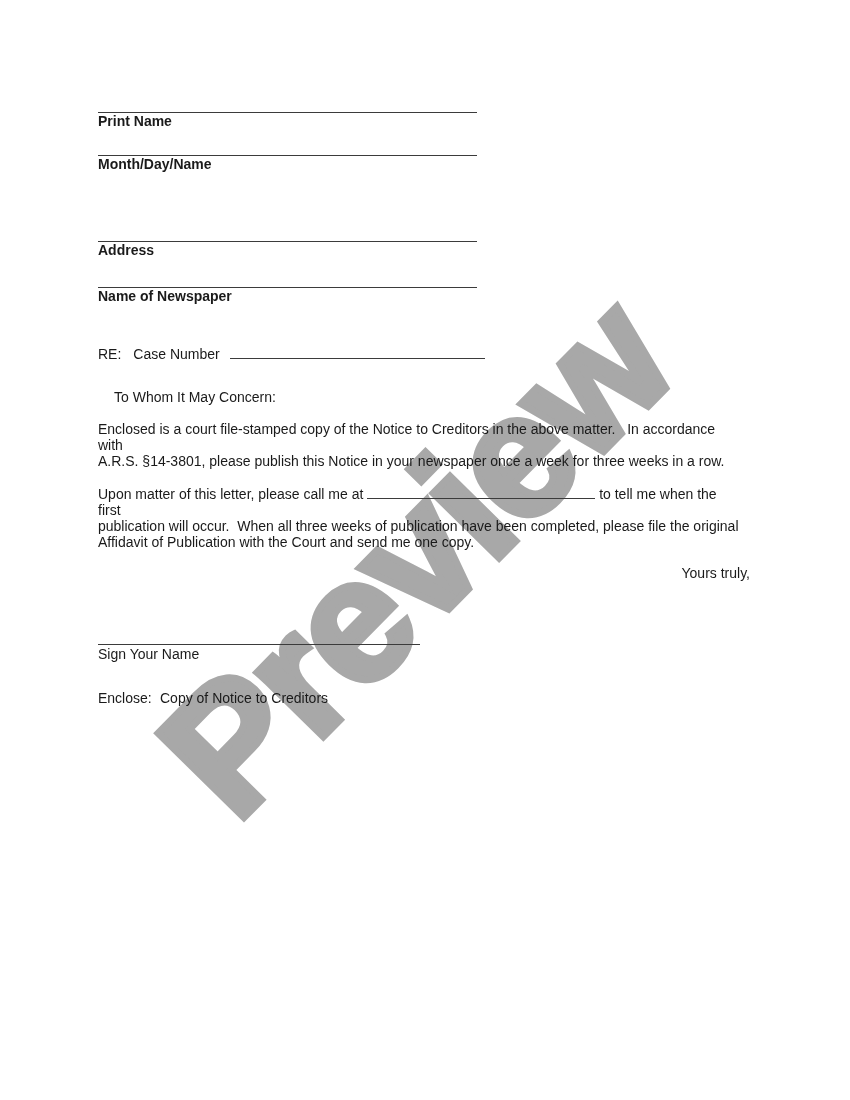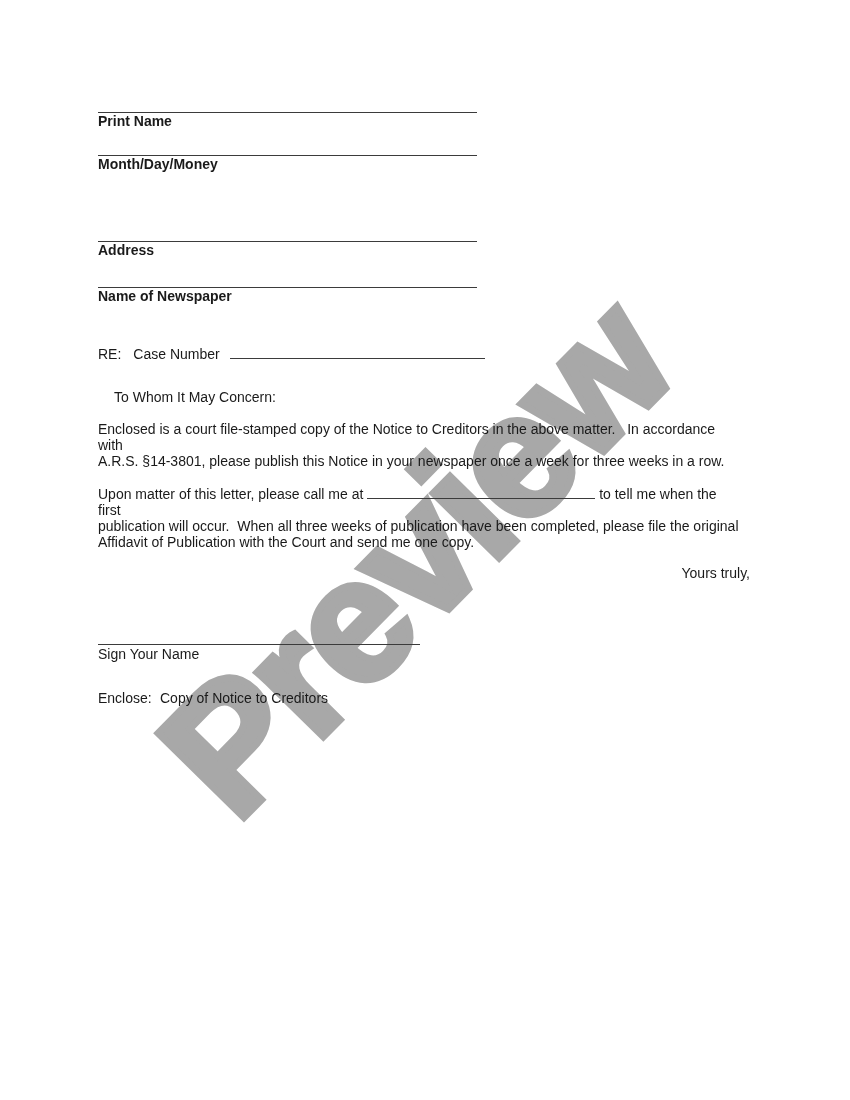--- a/index.html
+++ b/index.html
@@ -77,21 +77,21 @@
   <div class="content">
 
     <div class="fgroup g-small">
       <div class="rule"></div>
       <div class="flabel">Print Name</div>
     </div>
 
 
     <div class="fgroup g-big">
       <div class="rule"></div>
-      <div class="flabel">Month/Day/Money</div>
+      <div class="flabel">Month/Day/Name</div>
     </div>
 
     <div class="fgroup g-last">
       <div class="rule"></div>
       <div class="flabel">Address</div>
     </div>
 
     <div class="fgroup g-med">
       <div class="rule"></div>
       <div class="flabel">Name of Newspaper</div>

